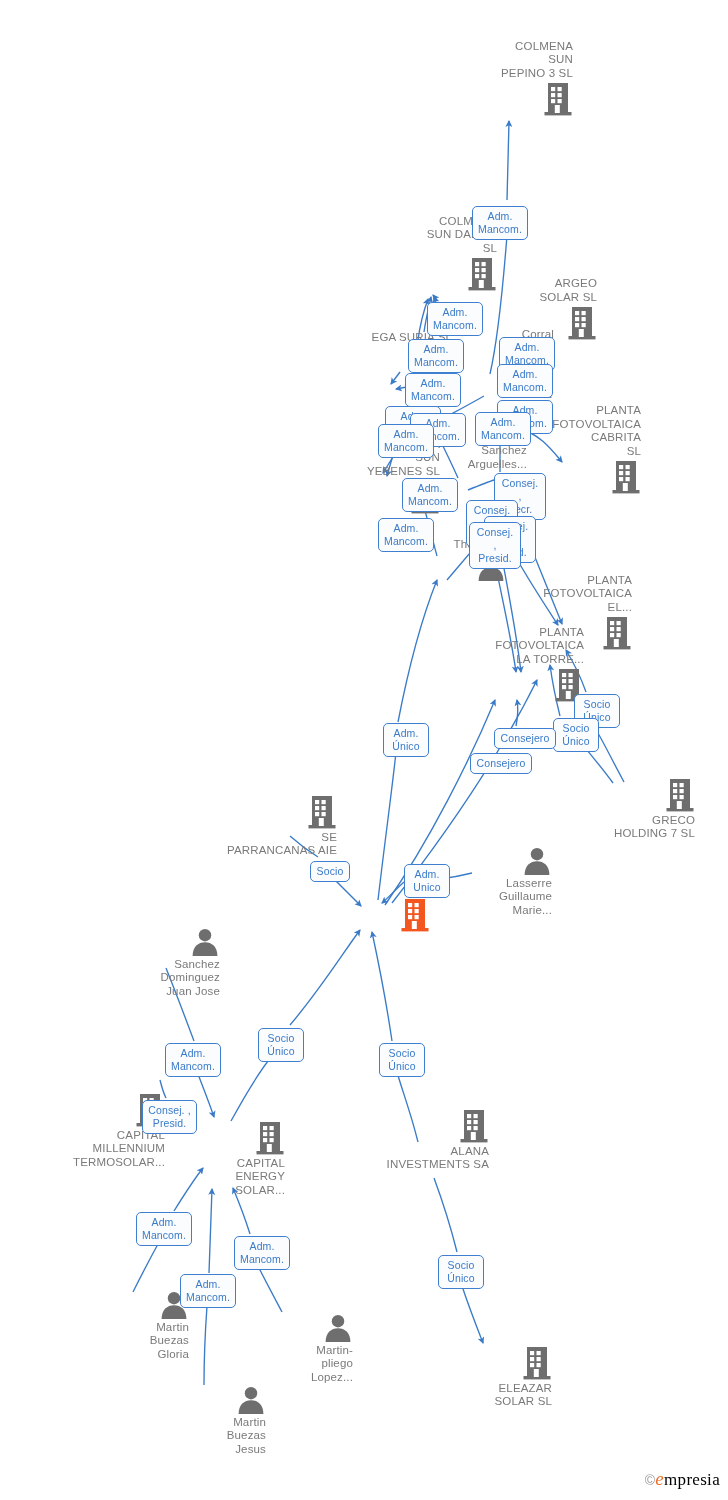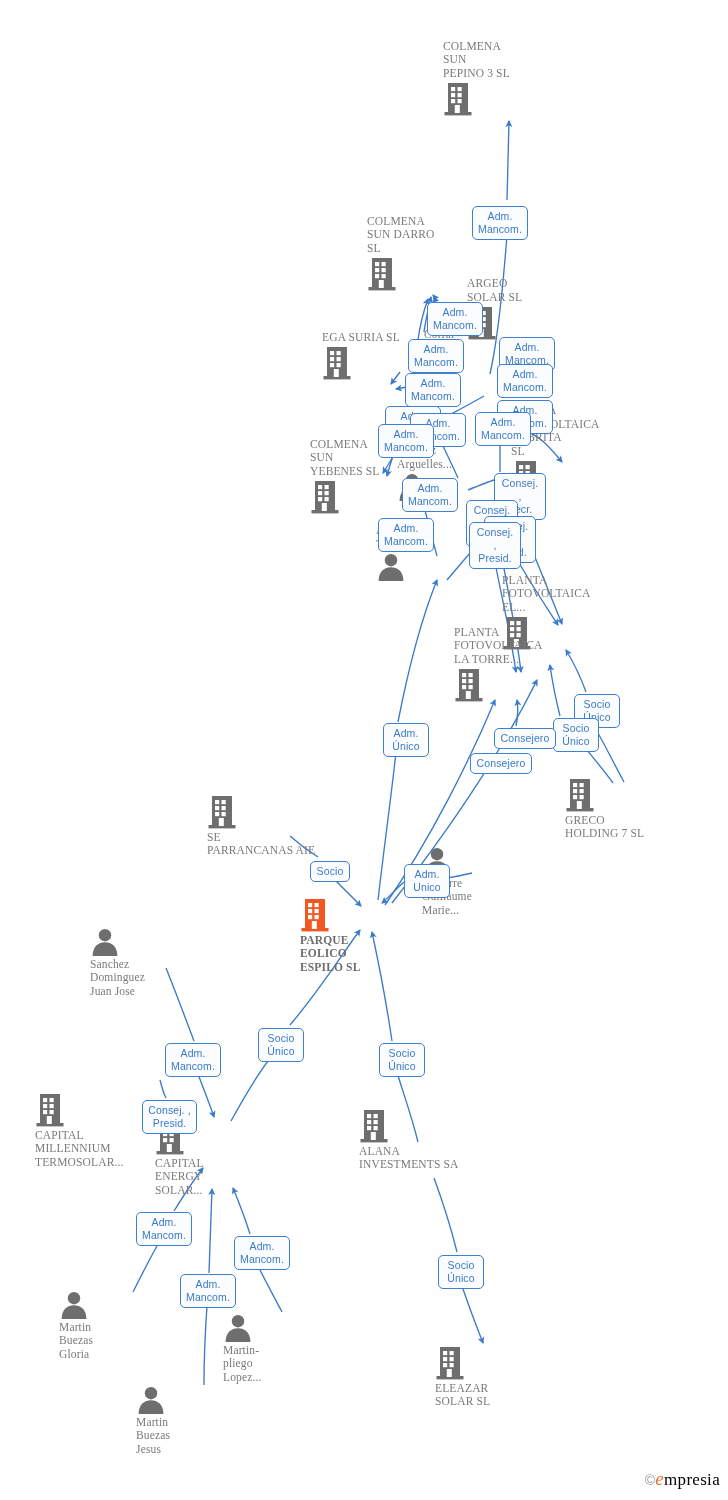--- a/index.html
+++ b/index.html
@@ -22,23 +22,22 @@
     left: 0;
     top: 0;
     width: 728px;
     height: 1500px;
     pointer-events: none;
   }
   .node {
     position: absolute;
     width: 130px;
     margin-left: -65px;
-    text-align: left;
+    text-align: right;
     pointer-events: auto;
-    font-family: Liberation Serif, serif;
   }
   .node .glyph {
     display: block;
     line-height: 0;
   }
   .node .nlabel {
     display: block;
     font-size: 11.5px;
     line-height: 13.4px;
     color: #7a7a7a;
@@ -337,23 +336,20 @@
             <rect x="5" y="2" width="20" height="30" fill="#f4561f"></rect>
             <rect x="1.5" y="31" width="27" height="3.4" fill="#f4561f"></rect>
             <rect x="8" y="6" width="4.2" height="4.2" fill="#ffffff"></rect>
             <rect x="14.5" y="6" width="4.2" height="4.2" fill="#ffffff"></rect>
             <rect x="8" y="12" width="4.2" height="4.2" fill="#ffffff"></rect>
             <rect x="14.5" y="12" width="4.2" height="4.2" fill="#ffffff"></rect>
             <rect x="8" y="18" width="4.2" height="4.2" fill="#ffffff"></rect>
             <rect x="14.5" y="18" width="4.2" height="4.2" fill="#ffffff"></rect>
             <rect x="11.8" y="24" width="5" height="8" fill="#ffffff"></rect>
           </svg></span>
-        <span class="nlabel">PARQUE
-EOLICO
-ESPILO  SL</span>
       </div>
       <div class="node lbl-below" style="left: 155px; top: 927px;">
         <span class="glyph"><svg width="30" height="30" viewBox="0 0 30 30" aria-hidden="true">
             <circle cx="15" cy="8.2" r="6.2" fill="#6e6e6e"></circle>
             <path d="M 2.6 29 C 2.6 19.6 8.2 15.2 15 15.2 C 21.8 15.2 27.4 19.6 27.4 29 Z" fill="#6e6e6e"></path>
           </svg></span>
         <span class="nlabel">Sanchez
 Dominguez
 Juan Jose</span>
       </div>
@@ -424,21 +420,21 @@
       </div>
       <div class="node lbl-below" style="left: 201px; top: 1385px;">
         <span class="glyph"><svg width="30" height="30" viewBox="0 0 30 30" aria-hidden="true">
             <circle cx="15" cy="8.2" r="6.2" fill="#6e6e6e"></circle>
             <path d="M 2.6 29 C 2.6 19.6 8.2 15.2 15 15.2 C 21.8 15.2 27.4 19.6 27.4 29 Z" fill="#6e6e6e"></path>
           </svg></span>
         <span class="nlabel">Martin
 Buezas
 Jesus</span>
       </div>
-      <div class="node lbl-below" style="left: 500px; top: 1345px;">
+      <div class="node lbl-below" style="left: 487px; top: 1345px;">
         <span class="glyph"><svg width="30" height="36" viewBox="0 0 30 36" aria-hidden="true">
             <rect x="5" y="2" width="20" height="30" fill="#6e6e6e"></rect>
             <rect x="1.5" y="31" width="27" height="3.4" fill="#6e6e6e"></rect>
             <rect x="8" y="6" width="4.2" height="4.2" fill="#ffffff"></rect>
             <rect x="14.5" y="6" width="4.2" height="4.2" fill="#ffffff"></rect>
             <rect x="8" y="12" width="4.2" height="4.2" fill="#ffffff"></rect>
             <rect x="14.5" y="12" width="4.2" height="4.2" fill="#ffffff"></rect>
             <rect x="8" y="18" width="4.2" height="4.2" fill="#ffffff"></rect>
             <rect x="14.5" y="18" width="4.2" height="4.2" fill="#ffffff"></rect>
             <rect x="11.8" y="24" width="5" height="8" fill="#ffffff"></rect>

